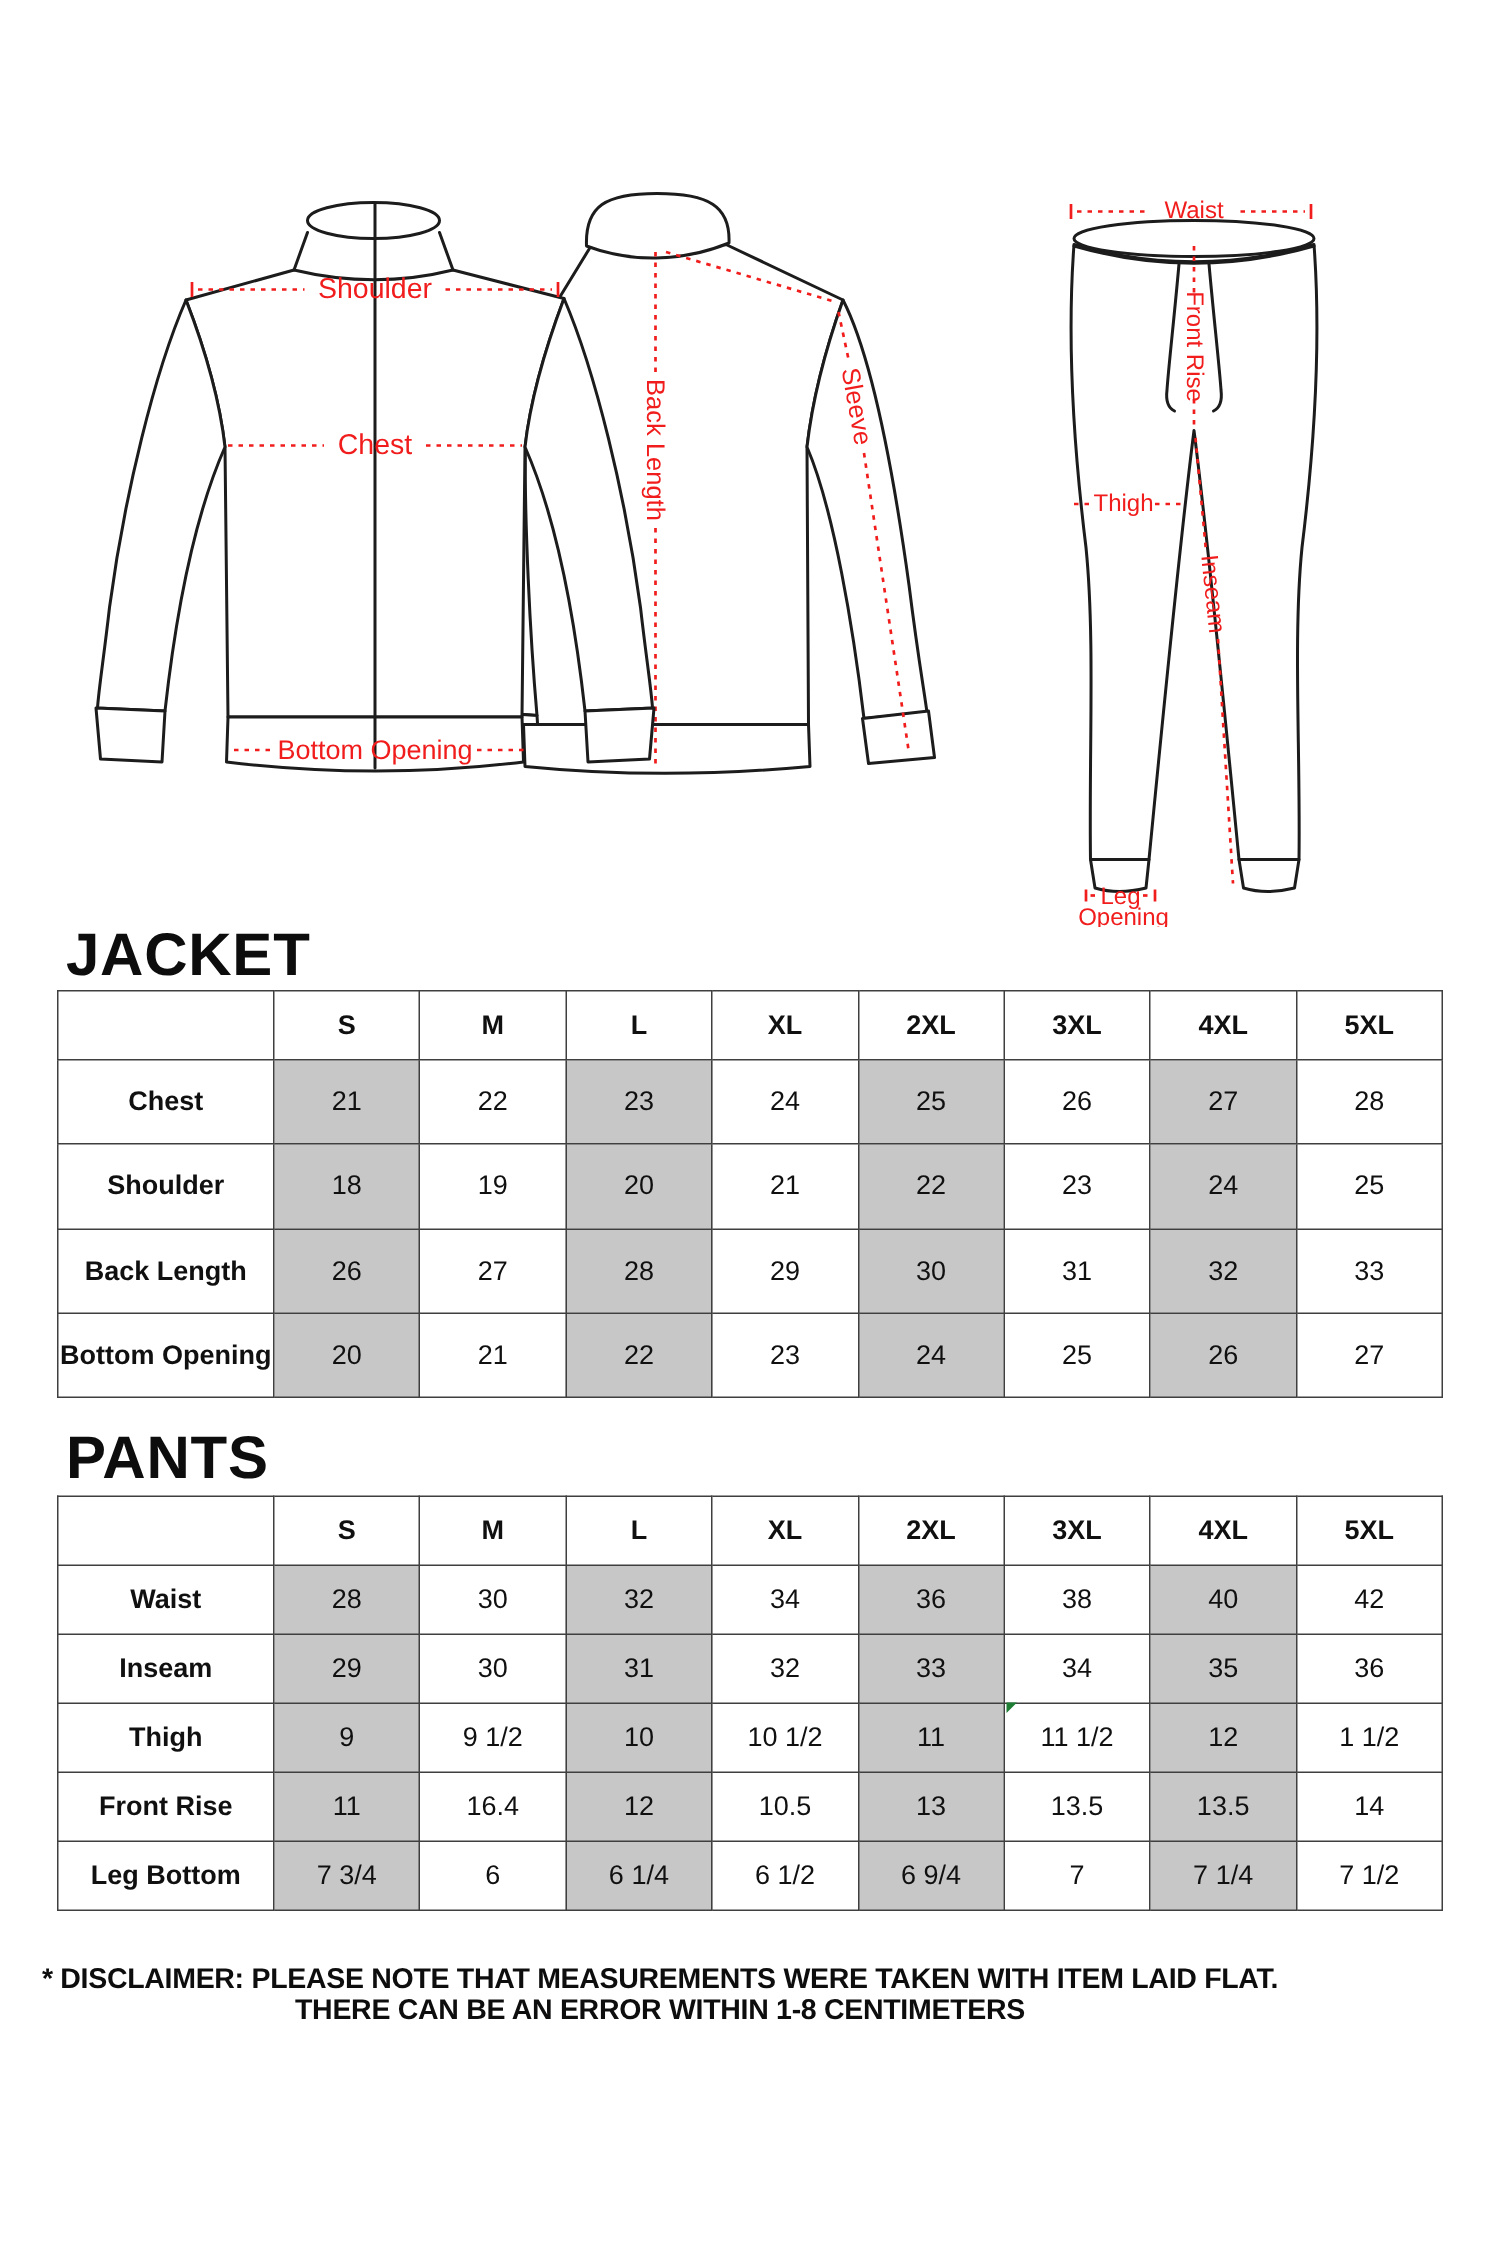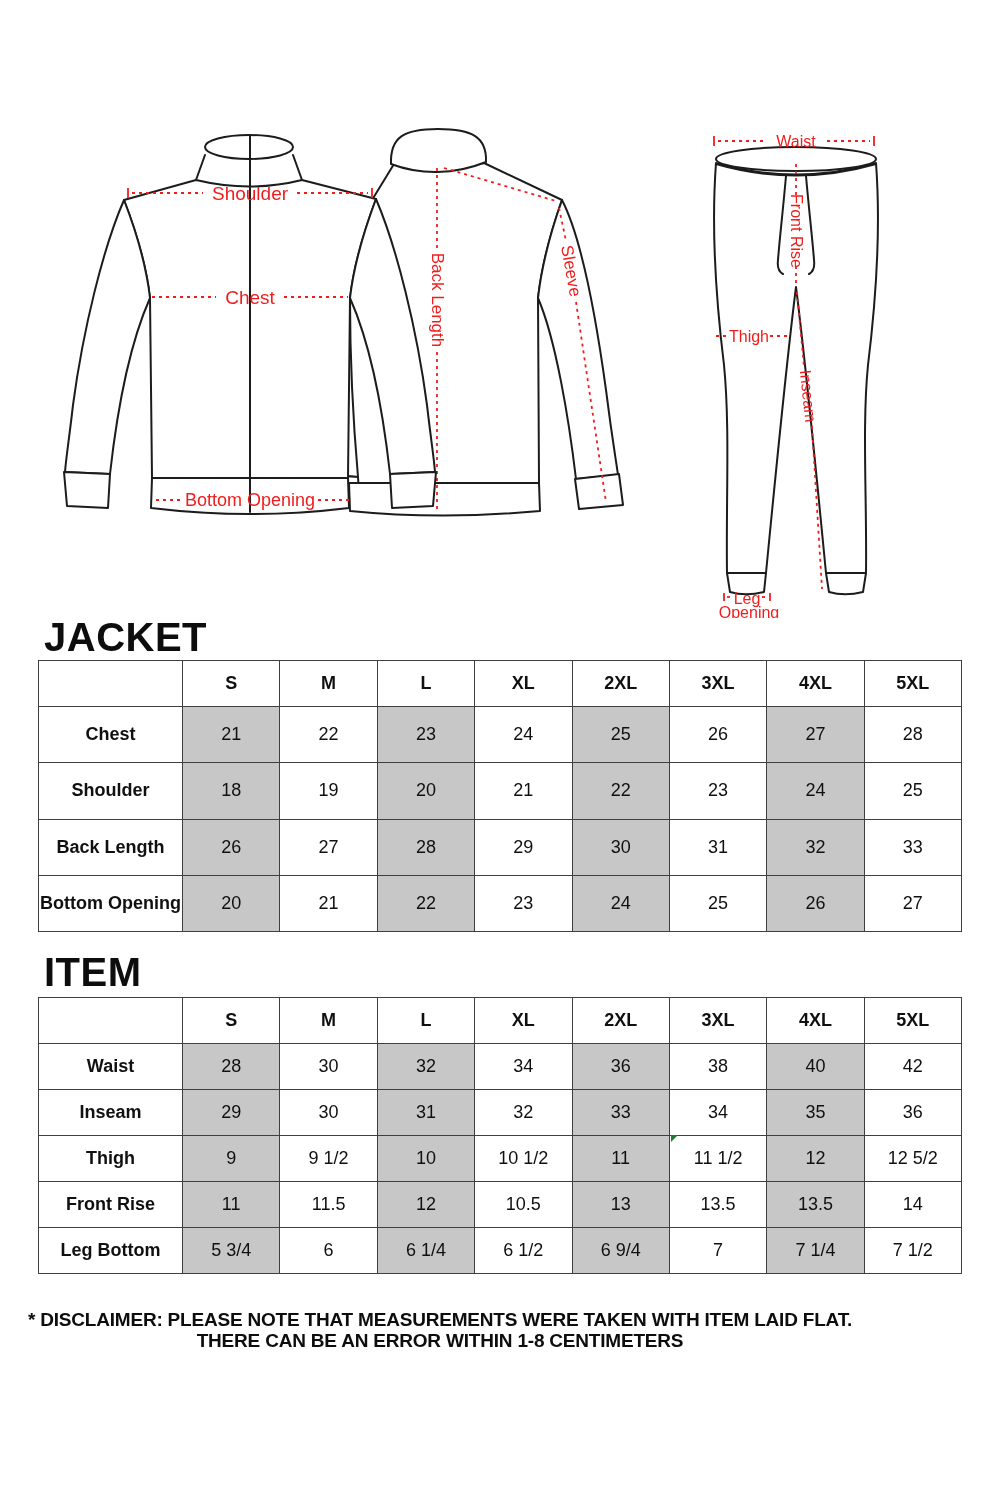--- a/index.html
+++ b/index.html
@@ -200,21 +200,21 @@
           <td>23</td>
           <td class="shaded">24</td>
           <td>25</td>
           <td class="shaded">26</td>
           <td>27</td>
         </tr>
       </tbody>
     </table>
 
   
-  <div class="section-title" id="pants-title">ITEM</div>
+  <div class="section-title" id="pants-title">PANTS</div>
   <table class="size-table" id="pants-table">
       <thead>
         <tr>
           <th class="corner"></th>
           <th>S</th>
           <th>M</th>
           <th>L</th>
           <th>XL</th>
           <th>2XL</th>
           <th>3XL</th>
@@ -247,36 +247,36 @@
         </tr>
         <tr>
           <th class="rowlabel">Thigh</th>
           <td class="shaded">9</td>
           <td>9 1/2</td>
           <td class="shaded">10</td>
           <td>10 1/2</td>
           <td class="shaded">11</td>
           <td>11 1/2</td>
           <td class="shaded">12</td>
-          <td>12 5/2</td>
+          <td>1 1/2</td>
         </tr>
         <tr>
           <th class="rowlabel">Front Rise</th>
           <td class="shaded">11</td>
-          <td>11.5</td>
+          <td>16.4</td>
           <td class="shaded">12</td>
           <td>10.5</td>
           <td class="shaded">13</td>
           <td>13.5</td>
           <td class="shaded">13.5</td>
           <td>14</td>
         </tr>
         <tr>
           <th class="rowlabel">Leg Bottom</th>
-          <td class="shaded">5 3/4</td>
+          <td class="shaded">7 3/4</td>
           <td>6</td>
           <td class="shaded">6 1/4</td>
           <td>6 1/2</td>
           <td class="shaded">6 9/4</td>
           <td>7</td>
           <td class="shaded">7 1/4</td>
           <td>7 1/2</td>
         </tr>
       </tbody>
     </table>

